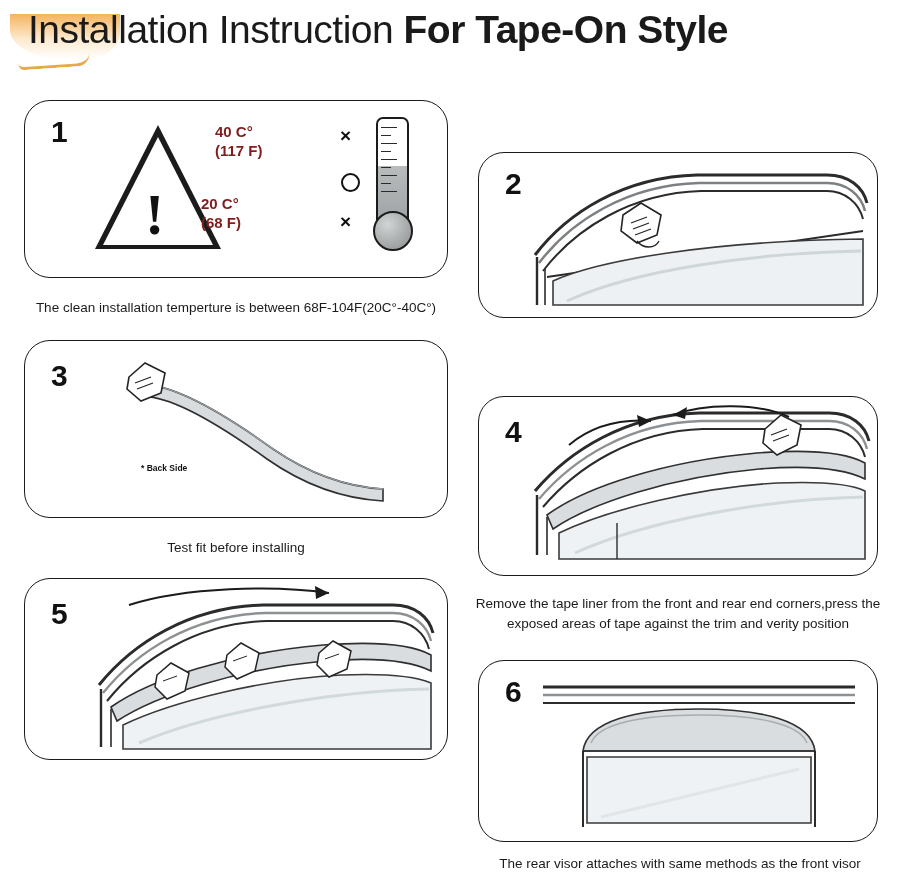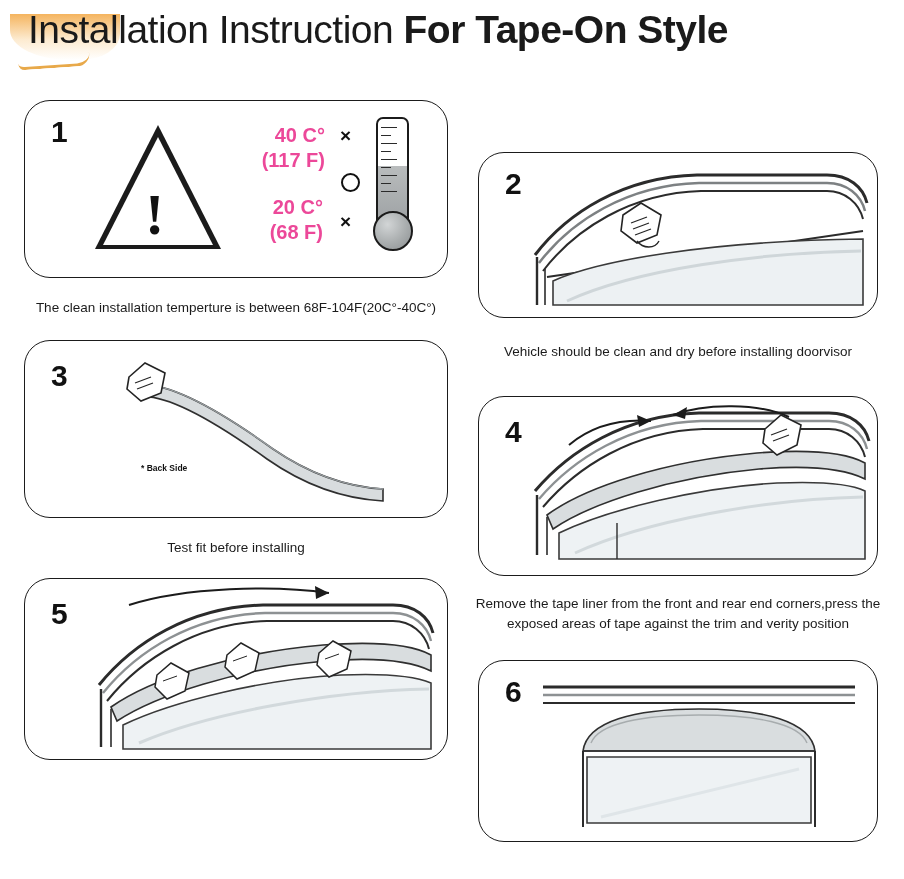--- a/index.html
+++ b/index.html
@@ -108,24 +108,23 @@
   .bang {
     position: absolute;
     font-size: 58px;
     font-weight: 700;
     line-height: 1;
     color: #111;
     font-family: "Liberation Serif", serif;
   }
   .temp-label {
     position: absolute;
-    font-size: 20px;
-    font-weight: 700;
-    text-align: right;
-    color: #ec4899;
+    font-size: 15px;
+    font-weight: 700;
+    color: #7f1d1d;
     line-height: 1.25;
     white-space: nowrap;
   }
   .sym-x {
     position: absolute;
     font-size: 19px;
     font-weight: 700;
     color: #111;
   }
   .sym-o {
@@ -189,21 +188,21 @@
     <div class="bang" style="left:120px; top:85px;">!</div>
 
     <div class="temp-label" style="left:190px; top:22px; width:110px;">
       <span>40 C°</span><br>
       <span>(117 F)</span>
     </div>
     <div class="sym-x" style="left:315px; top:24px;">×</div>
 
     <div class="sym-o" style="left:316px; top:72px;"></div>
 
-    <div class="temp-label" style="left:188px; top:94px; width:110px;">
+    <div class="temp-label" style="left:176px; top:94px; width:110px;">
       <span>20 C°</span><br>
       <span>(68  F)</span>
     </div>
     <div class="sym-x" style="left:315px; top:110px;">×</div>
 
     <div class="therm-tube" style="left:351px; top:16px;"></div>
     <div class="therm-bulb" style="left:348px; top:110px;"></div>
     <div class="therm-tick" style="left:356px; top:26px; width:16px;"></div>
     <div class="therm-tick" style="left:356px; top:34px; width:10px;"></div>
     <div class="therm-tick" style="left:356px; top:42px; width:16px;"></div>
@@ -231,21 +230,20 @@
     </svg>
 
     <svg class="arrow-svg" style="left:138px; top:48px;" width="54" height="52" viewBox="0 0 54 52">
       <path d="M6 14 L 24 2 L 44 14 L 40 34 L 20 42 L 4 30 Z" fill="#ffffff" stroke="#242424" stroke-width="1.6"></path>
       <path d="M14 22 L 30 16" stroke="#242424" stroke-width="1.2" fill="none"></path>
       <path d="M16 28 L 32 22" stroke="#242424" stroke-width="1.2" fill="none"></path>
       <path d="M18 34 L 34 28" stroke="#242424" stroke-width="1.2" fill="none"></path>
       <path d="M20 40 C 26 48, 38 48, 42 40" stroke="#242424" stroke-width="1.4" fill="none"></path>
     </svg>
   </div>
-  <div class="caption" style="left:470px; top:342px; width:416px;">Vehicle should be clean and dry before installing doorvisor</div>
 
   <div class="panel" style="left:24px; top:340px; width:424px; height:178px;">
     <div class="step-num" style="left:26px; top:18px;">3</div>
 
     <svg class="arrow-svg" style="left:72px; top:26px;" width="300" height="140" viewBox="0 0 300 140">
       <path d="M42 30 C 70 26, 120 56, 170 92 C 210 120, 250 132, 286 134 L 286 122 C 252 120, 214 108, 176 82 C 126 46, 76 16, 44 18 Z" fill="#d8dcde" stroke="#2f2f2f" stroke-width="1.6"></path>
       <path d="M44 18 C 76 16, 126 46, 176 82 C 214 108, 252 120, 286 122" fill="none" stroke="#9aa0a3" stroke-width="1.4"></path>
       <path d="M40 30 C 36 22, 40 14, 48 14" fill="none" stroke="#2f2f2f" stroke-width="1.6"></path>
     </svg>
 
@@ -333,14 +331,15 @@
       <path d="M4 26 L 316 26" stroke="#2b2b2b" stroke-width="2" fill="none"></path>
       <path d="M44 74 C 48 44, 96 32, 160 32 C 224 32, 272 44, 276 74 Z" fill="#d9dddf" stroke="#2f2f2f" stroke-width="1.6"></path>
       <path d="M52 66 C 60 46, 104 38, 160 38 C 216 38, 260 46, 268 66" fill="none" stroke="#a7acae" stroke-width="1.4"></path>
       <path d="M44 74 L 276 74" stroke="#2f2f2f" stroke-width="1.6" fill="none"></path>
       <path d="M48 80 L 272 80 L 272 146 L 48 146 Z" fill="#eef2f4" stroke="#3a3a3a" stroke-width="1.6"></path>
       <path d="M62 140 L 260 92" stroke="#dfe5e8" stroke-width="3" fill="none"></path>
       <path d="M44 74 L 44 150" stroke="#2b2b2b" stroke-width="2" fill="none"></path>
       <path d="M276 74 L 276 150" stroke="#2b2b2b" stroke-width="2" fill="none"></path>
     </svg>
   </div>
+  <div class="caption" style="left:470px; top:854px; width:420px;">The rear visor attaches with same methods as the front visor</div>
 
 </div>
 
 </body></html>

